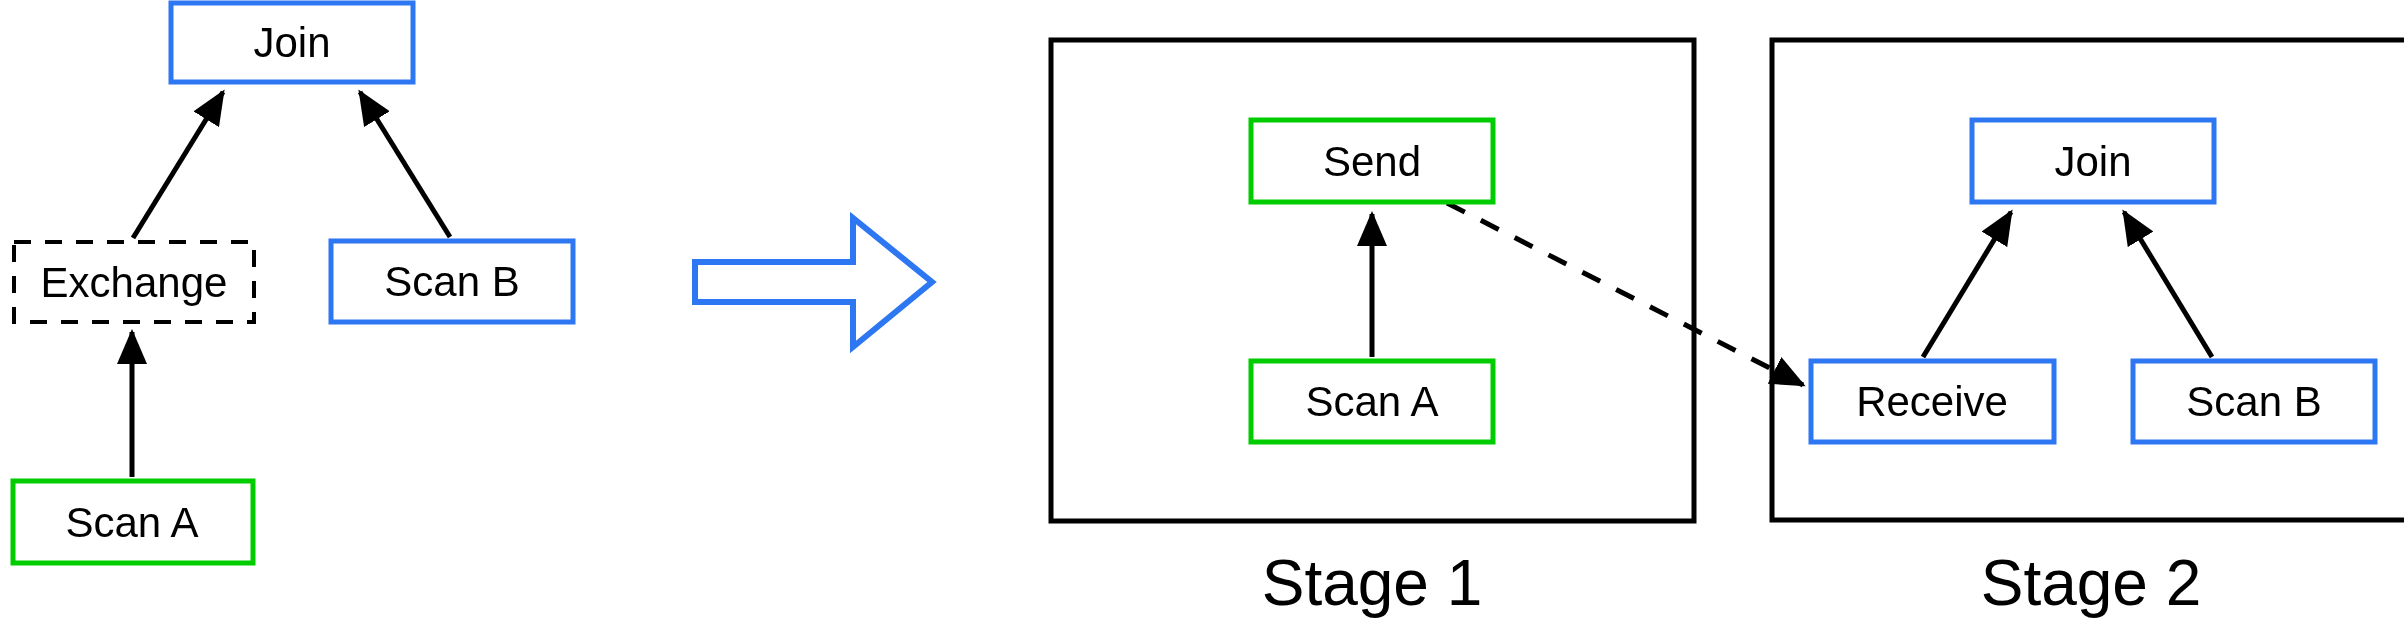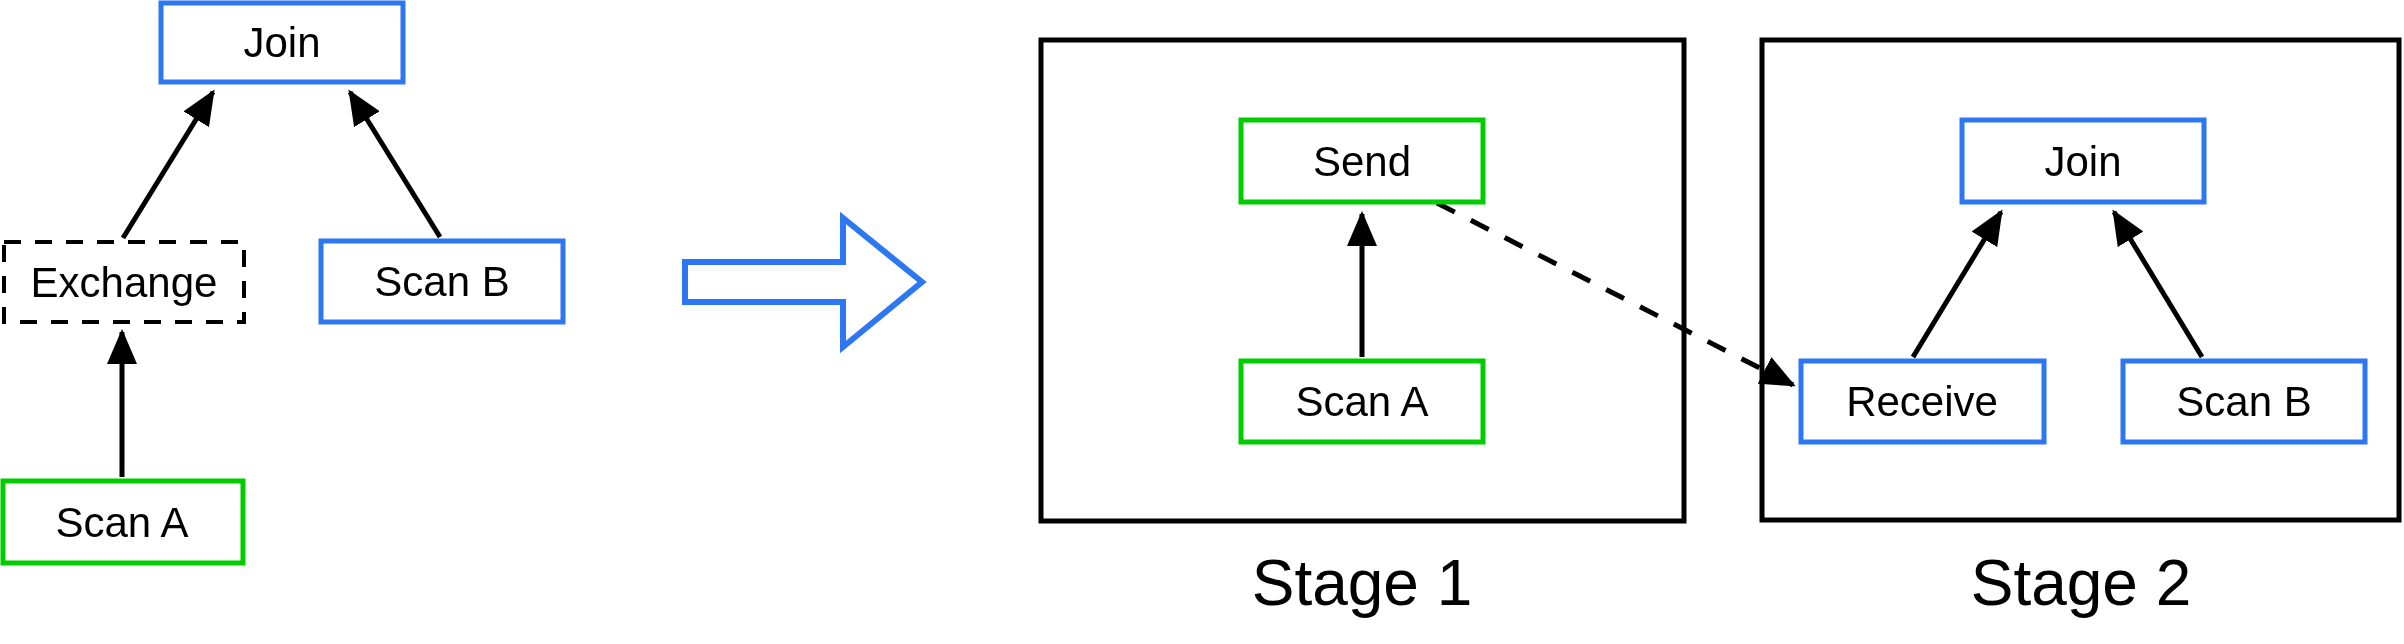--- a/index.html
+++ b/index.html
@@ -9,20 +9,21 @@
     width: 2404px;
     height: 644px;
     overflow: hidden;
     font-family: "Liberation Sans", sans-serif;
   }
   #canvas {
     position: relative;
     width: 2136px;
     height: 644px;
     background: #ffffff;
+    margin-left: 10px;
   }
   svg { display: block; }
   .node-label {
     font-family: "Liberation Sans", sans-serif;
     font-size: 42px;
     fill: #000000;
   }
   .stage-label {
     font-family: "Liberation Sans", sans-serif;
     font-size: 64px;

